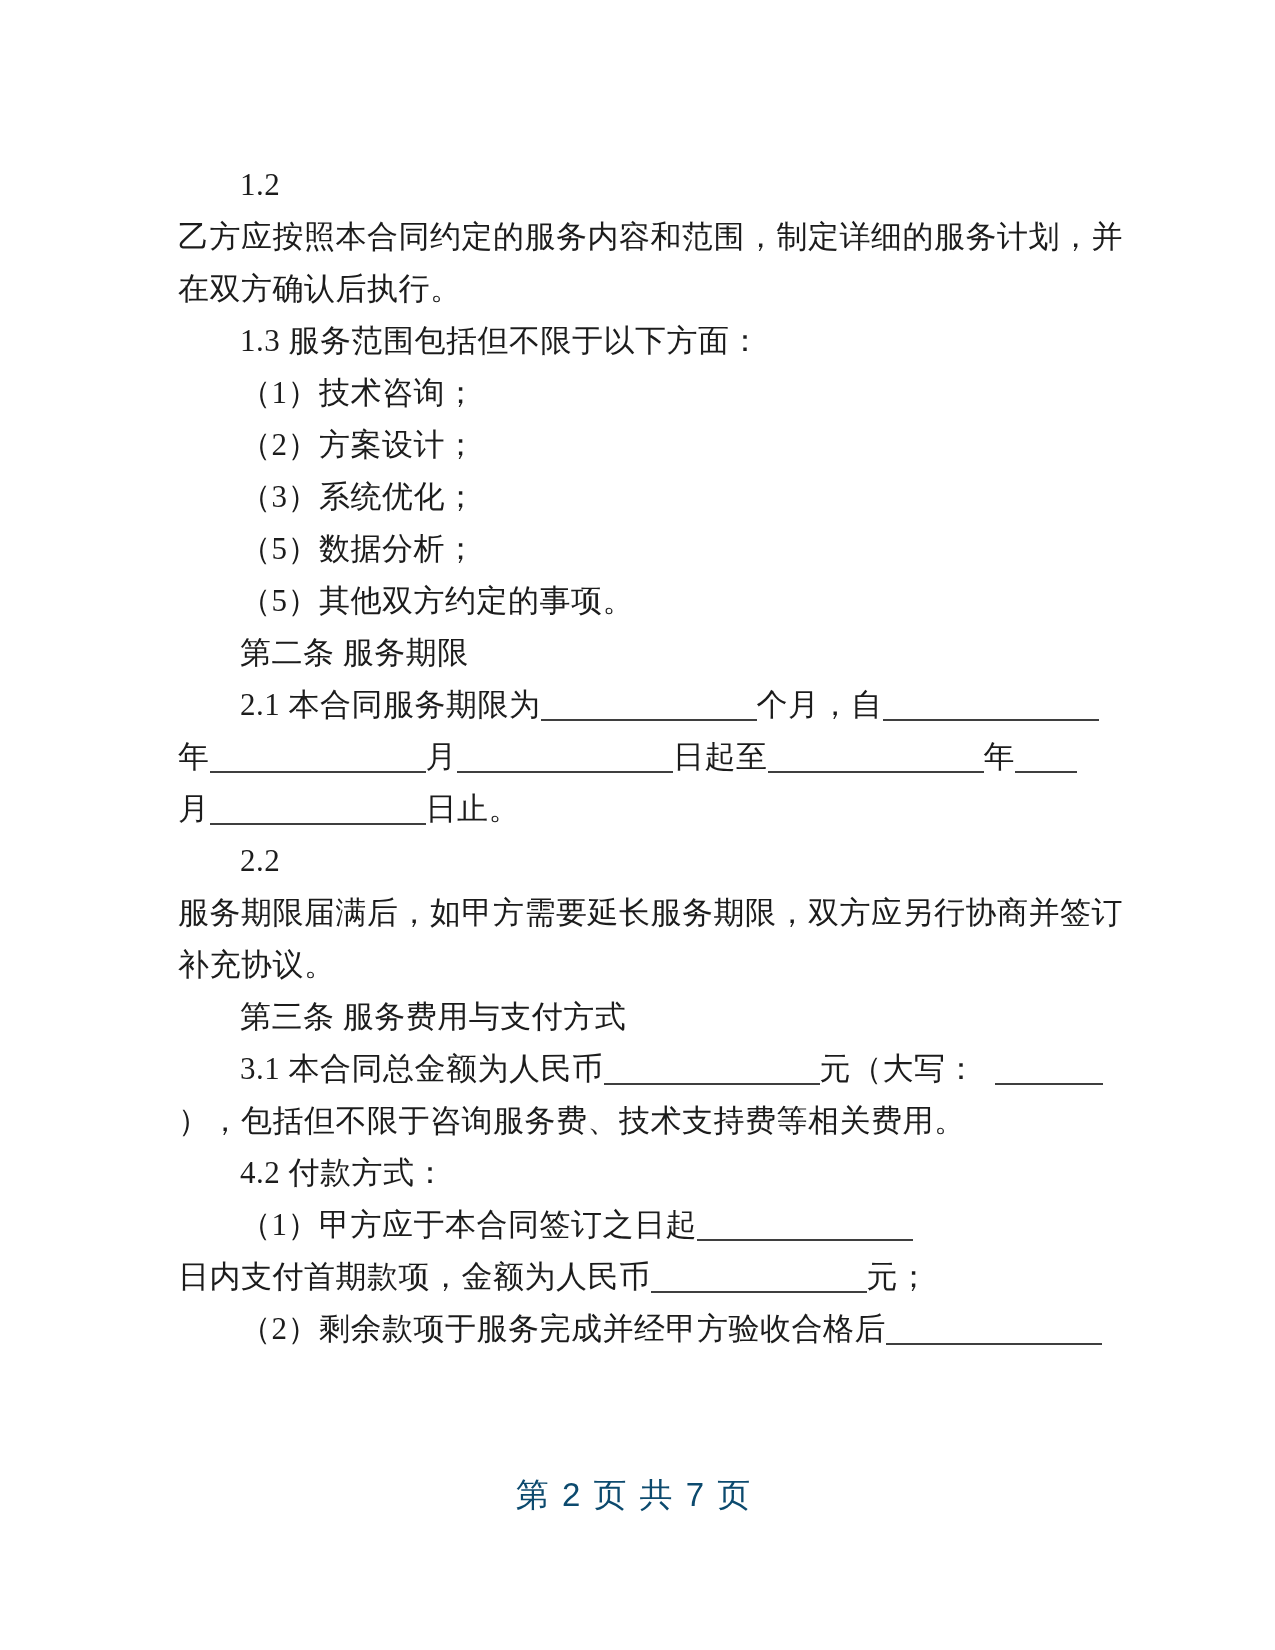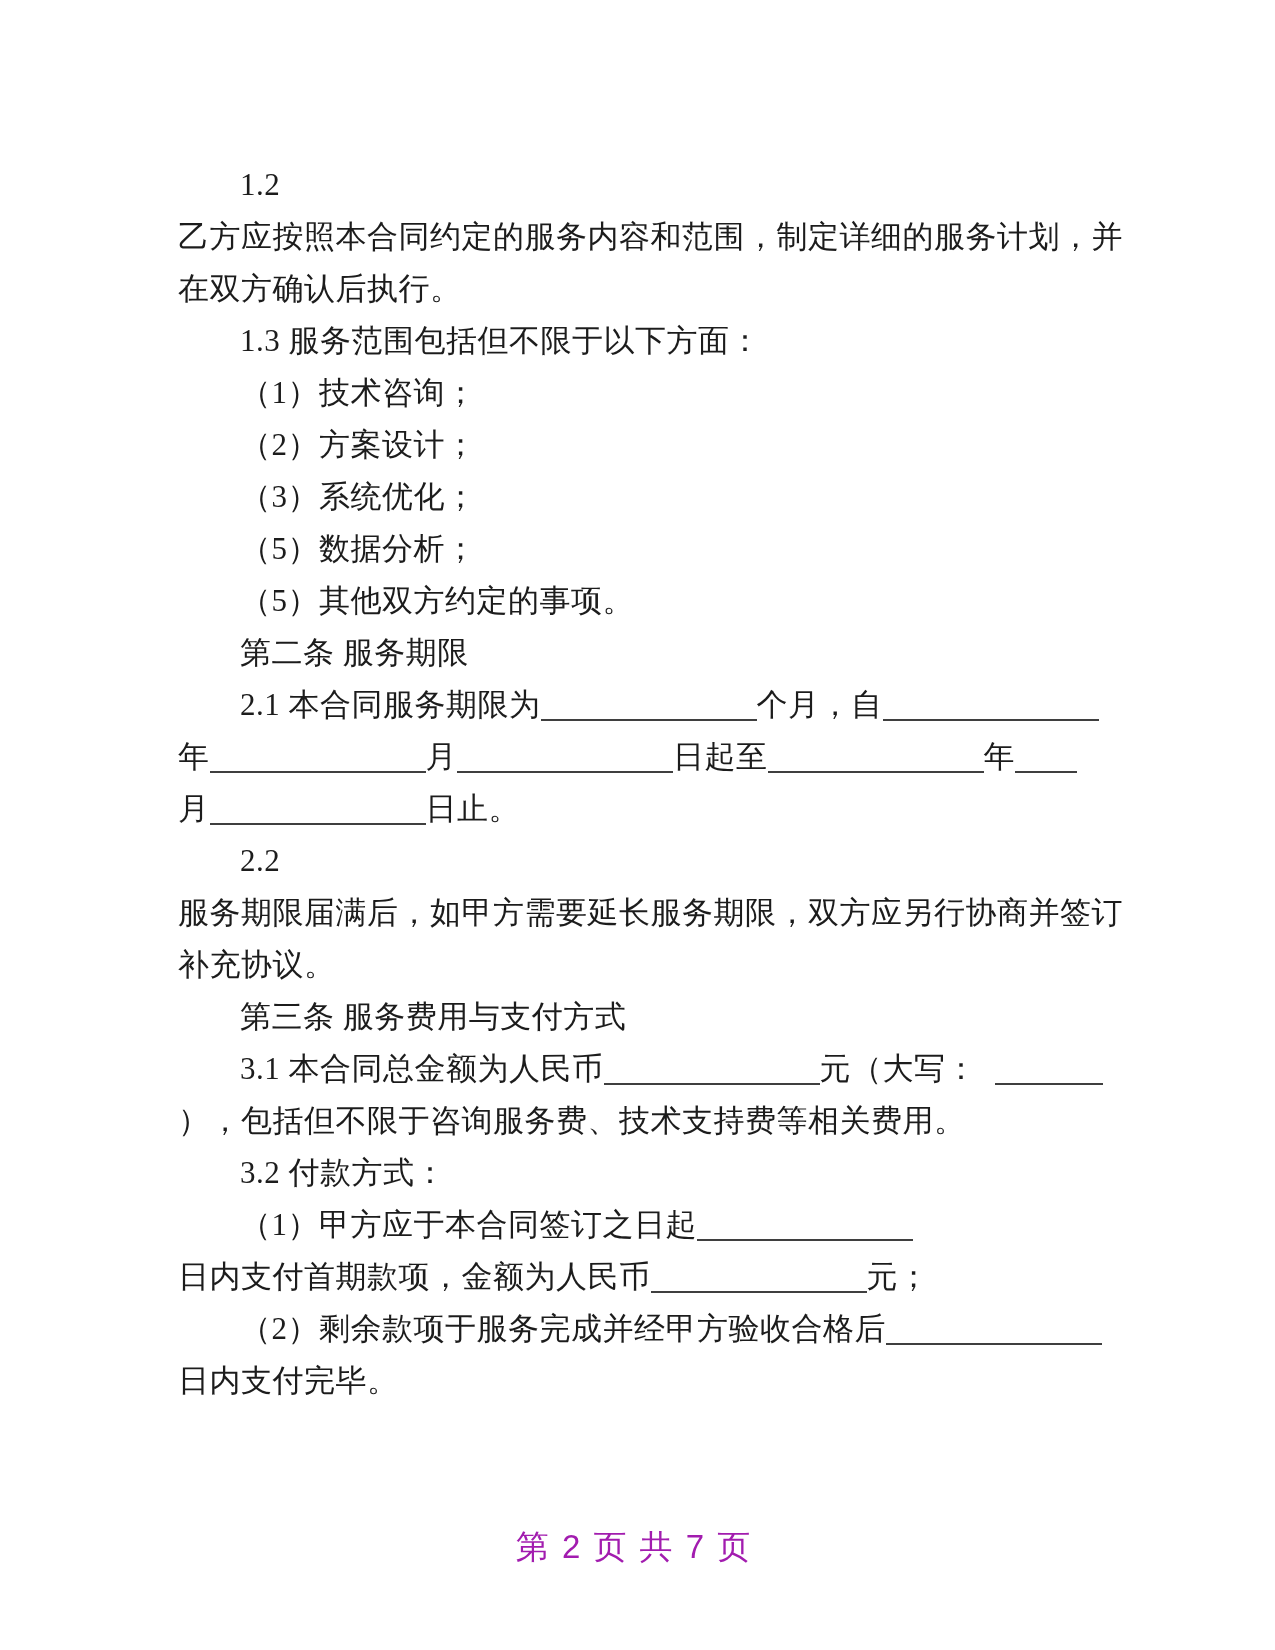--- a/index.html
+++ b/index.html
@@ -32,21 +32,21 @@
   }
   .gapsp {
     display: inline-block;
     height: 1px;
   }
   .footer {
     margin-top: 118px;
     text-align: center;
     font-family: "Liberation Sans", "DejaVu Sans", sans-serif;
     font-size: 33px;
-    color: #a21caf;
+    color: #0c4a6e;
     letter-spacing: 2px;
   }
 </style>
 </head>
 <body>
 
 <div class="doc">
   <div id="doc-lines">
       <div class="line indent"><span class="t">1.2</span></div>
       <div class="line"><span class="t">乙方应按照本合同约定的服务内容和范围，制定详细的服务计划，并</span></div>
@@ -60,22 +60,21 @@
       <div class="line indent bold"><span class="t">第二条 服务期限</span></div>
       <div class="line indent"><span class="t">2.1 本合同服务期限为</span><span class="blank" style="width: 216px; border-bottom-color: rgb(63, 63, 63);"></span><span class="t">个月，自</span><span class="blank" style="width: 216px; border-bottom-color: rgb(63, 63, 63);"></span></div>
       <div class="line"><span class="t">年</span><span class="blank" style="width: 216px; border-bottom-color: rgb(63, 63, 63);"></span><span class="t">月</span><span class="blank" style="width: 216px; border-bottom-color: rgb(63, 63, 63);"></span><span class="t">日起至</span><span class="blank" style="width: 216px; border-bottom-color: rgb(63, 63, 63);"></span><span class="t">年</span><span class="blank" style="width: 62px; border-bottom-color: rgb(63, 63, 63);"></span></div>
       <div class="line"><span class="t">月</span><span class="blank" style="width: 216px; border-bottom-color: rgb(63, 63, 63);"></span><span class="t">日止。</span></div>
       <div class="line indent"><span class="t">2.2</span></div>
       <div class="line"><span class="t">服务期限届满后，如甲方需要延长服务期限，双方应另行协商并签订</span></div>
       <div class="line"><span class="t">补充协议。</span></div>
       <div class="line indent bold"><span class="t">第三条 服务费用与支付方式</span></div>
       <div class="line indent"><span class="t">3.1 本合同总金额为人民币</span><span class="blank" style="width: 216px; border-bottom-color: rgb(63, 63, 63);"></span><span class="t">元（大写：</span><span class="gapsp" style="width: 18px;"></span><span class="blank" style="width: 108px; border-bottom-color: rgb(63, 63, 63);"></span></div>
       <div class="line"><span class="t">），包括但不限于咨询服务费、技术支持费等相关费用。</span></div>
-      <div class="line indent"><span class="t">3.2 付款方式：</span></div>
+      <div class="line indent"><span class="t">4.2 付款方式：</span></div>
       <div class="line indent"><span class="t">（1）甲方应于本合同签订之日起</span><span class="blank" style="width: 216px; border-bottom-color: rgb(63, 63, 63);"></span></div>
       <div class="line"><span class="t">日内支付首期款项，金额为人民币</span><span class="blank" style="width: 216px; border-bottom-color: rgb(63, 63, 63);"></span><span class="t">元；</span></div>
       <div class="line indent"><span class="t">（2）剩余款项于服务完成并经甲方验收合格后</span><span class="blank" style="width: 216px; border-bottom-color: rgb(63, 63, 63);"></span></div>
-      <div class="line"><span class="t">日内支付完毕。</span></div>
     </div>
   <div class="footer">
     <span>第 2 页 共 7 页</span>
   </div>
 </div>
 
 </body></html>

